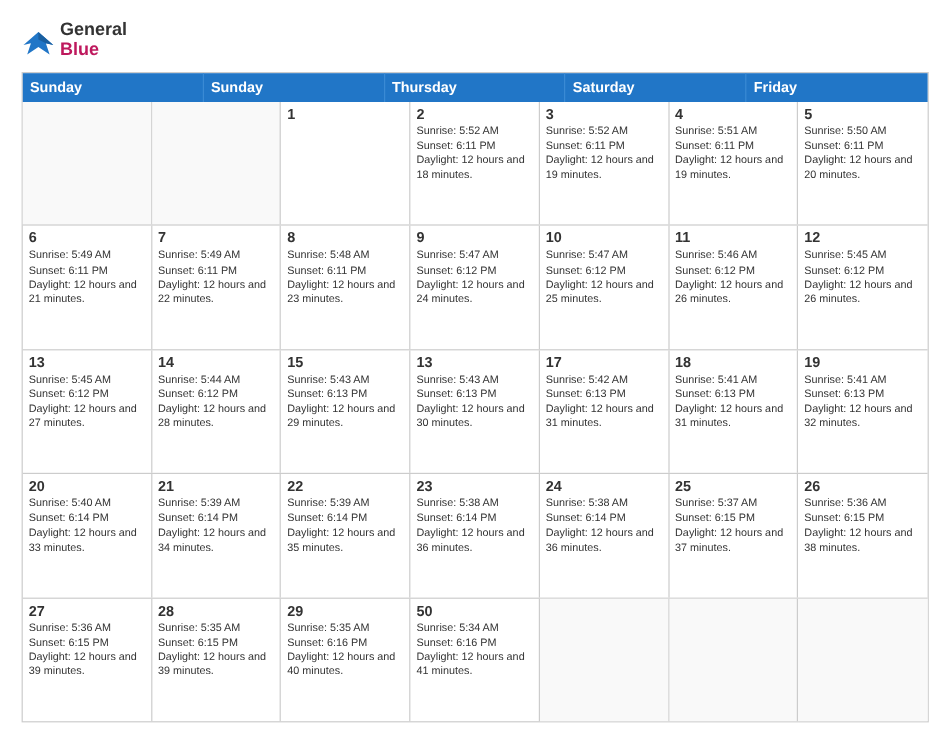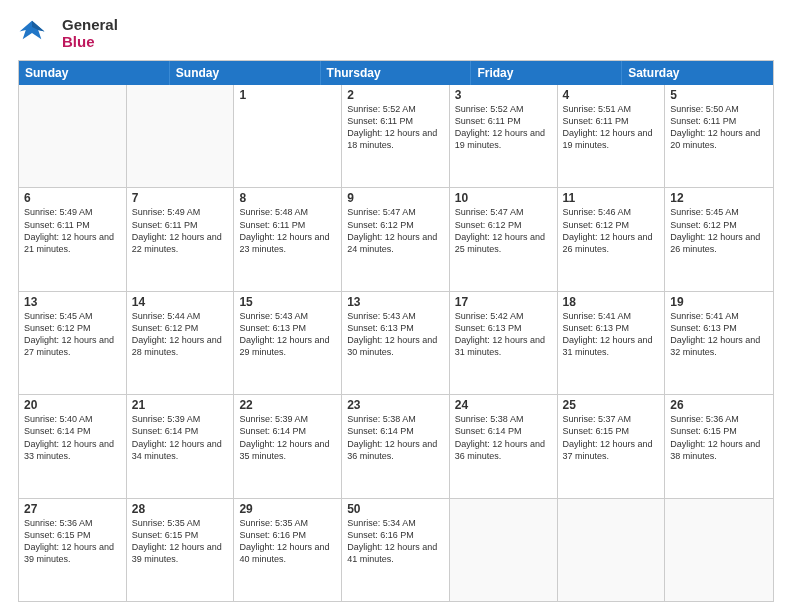--- a/index.html
+++ b/index.html
@@ -18,22 +18,22 @@
       flex-direction: column;
     }
     .header {
       display: flex;
       justify-content: space-between;
       align-items: flex-start;
       margin-bottom: 10px;
     }
     .logo {
       display: flex;
-      align-items: flex-start;
-      gap: 16px;
+      align-items: flex-end;
+      gap: 4px;
     }
     .logo-bird {
       width: 28px;
       height: 28px;
     }
     .title-block {
       text-align: right;
     }
     .main-title {
       font-size: 32px;
@@ -119,22 +119,22 @@
       <div class="main-title"></div>
       <div class="subtitle"></div>
     </div>
   </div>
 
   <div class="calendar">
     <div class="cal-header-row">
     <div class="cal-header-cell">Sunday</div>
         <div class="cal-header-cell">Sunday</div>
         <div class="cal-header-cell">Thursday</div>
+        <div class="cal-header-cell">Saturday</div>
         <div class="cal-header-cell">Friday</div>
-        <div class="cal-header-cell">Saturday</div>
       </div>
     <div class="cal-body">
     <div class="cal-row">
           <div class="cal-cell empty"></div>
           <div class="cal-cell empty"></div>
           <div class="cal-cell">
             <span class="day-num">1</span>
           </div>
           <div class="cal-cell">
             <span class="day-num">2</span>

